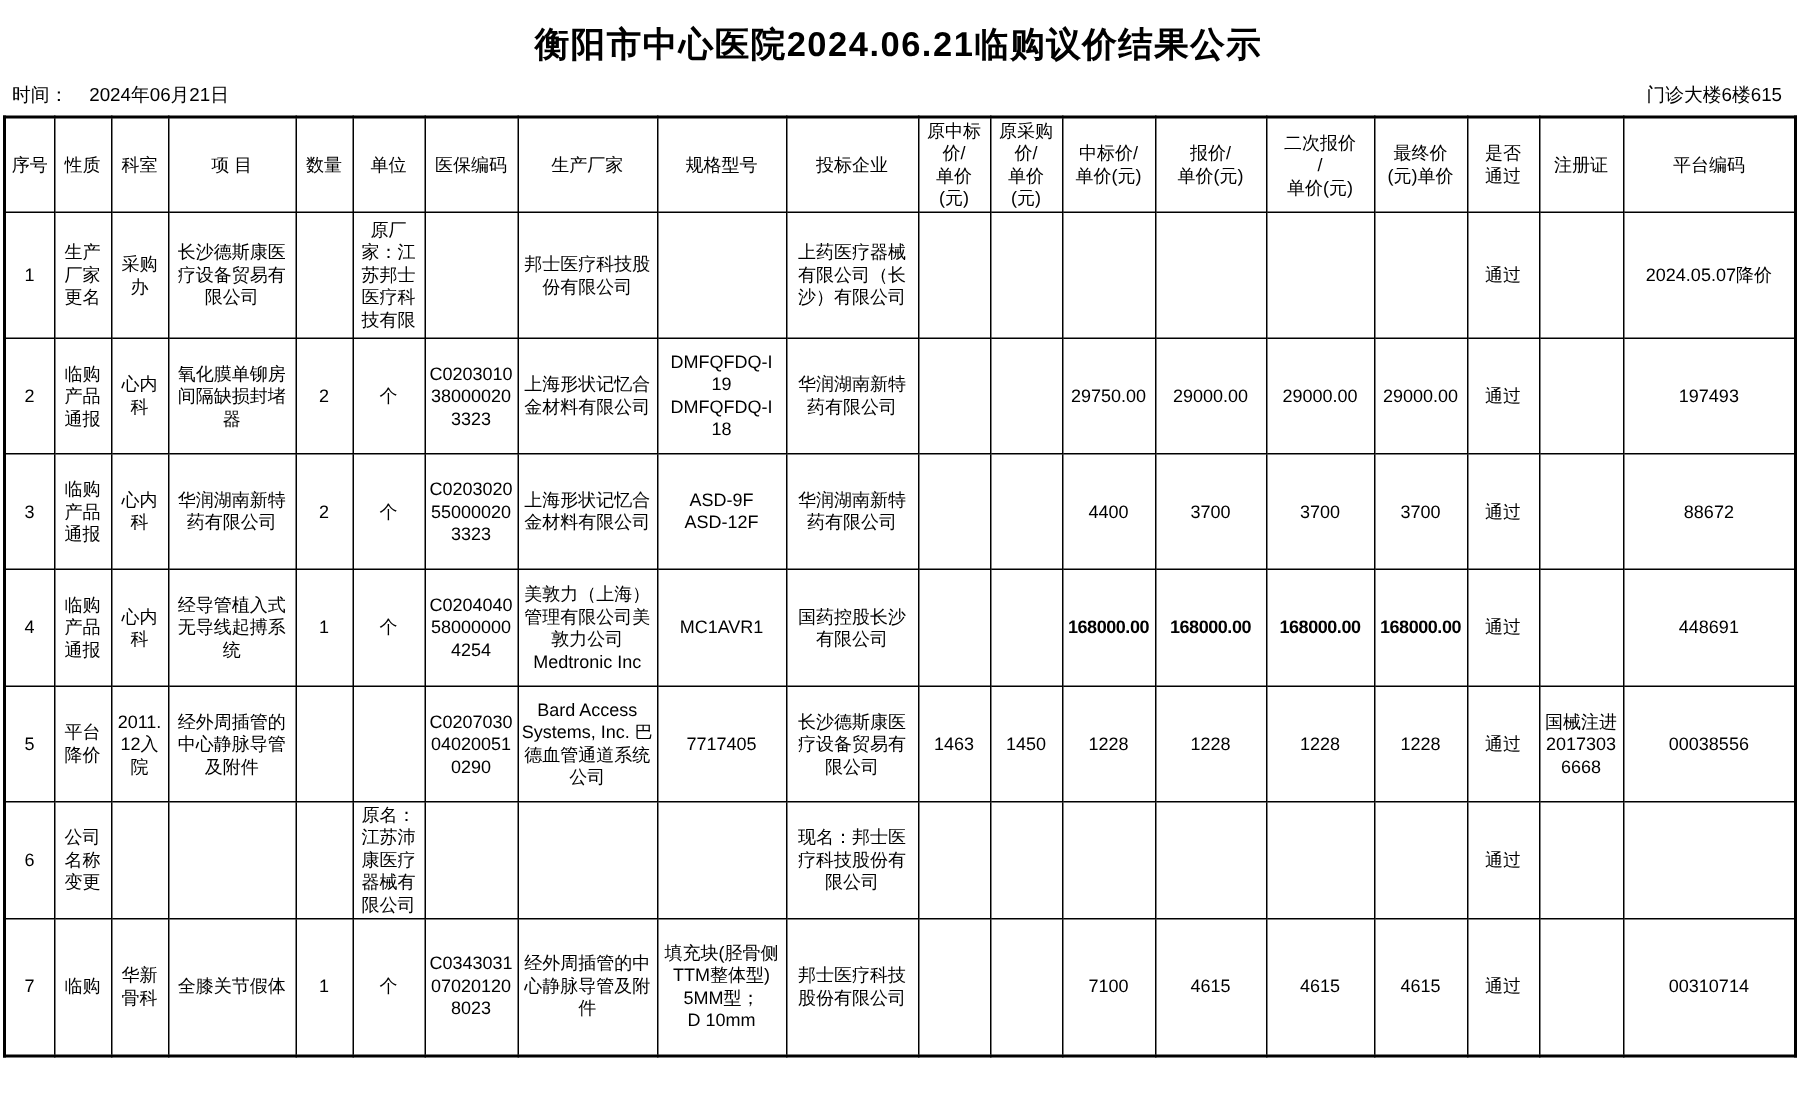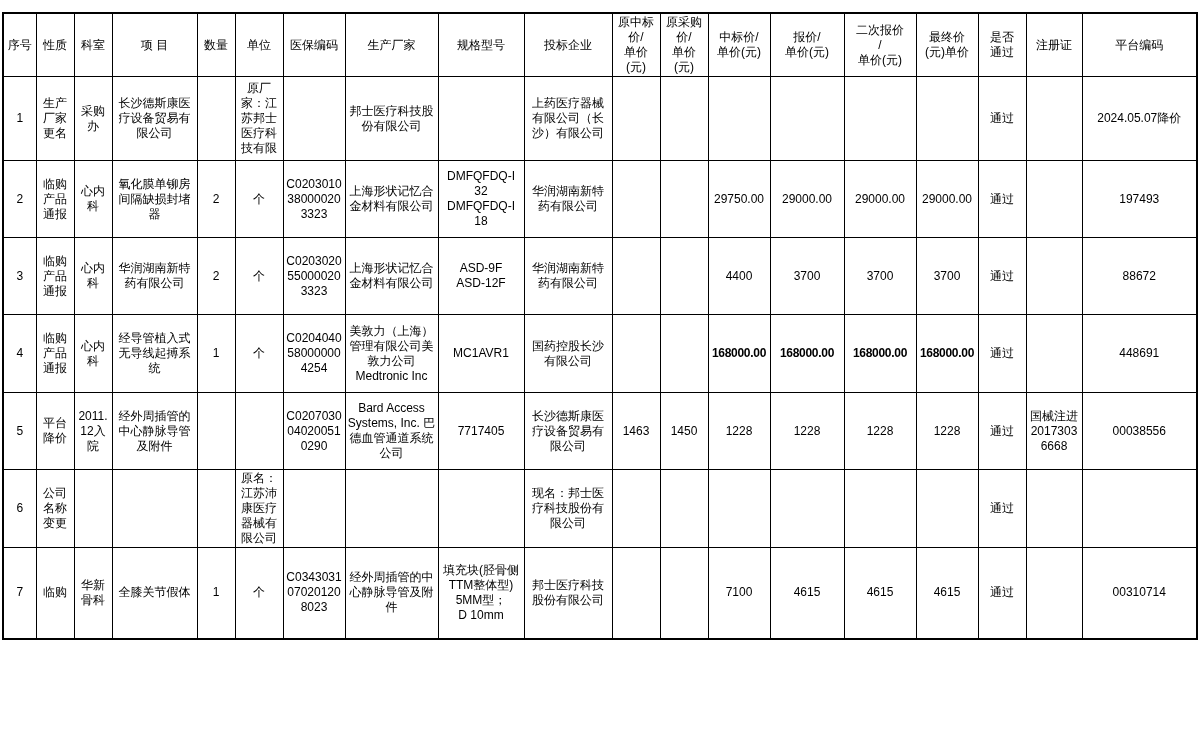--- a/index.html
+++ b/index.html
@@ -34,21 +34,28 @@
   }
   table.results th { font-weight:normal; }
   td.code { word-break:break-all; }
   td.boldnum { font-weight:bold; letter-spacing:-0.3px;margin-left:44px; }
 </style>
 </head>
 <body>
 
 <div class="page">
 
-
+  <div class="title">衡阳市中心医院2024.06.21临购议价结果公示</div>
+
+  <div class="meta">
+    <div>
+      <span class="date-label">时间：</span><span>2024年06月21日</span>
+    </div>
+    <div>门诊大楼6楼615</div>
+  </div>
 
   <table class="results">
     <colgroup id="cols">
         <col style="width: 33px;">
         <col style="width: 38px;">
         <col style="width: 38px;">
         <col style="width: 85px;">
         <col style="width: 38px;">
         <col style="width: 48px;">
         <col style="width: 62px;">
@@ -124,21 +131,21 @@
         </tr>
         <tr style="height: 77px;">
           <td>2</td>
           <td>临购产品通报</td>
           <td class="code">心内科</td>
           <td>氧化膜单铆房间隔缺损封堵器</td>
           <td>2</td>
           <td>个</td>
           <td class="code">C0203010380000203323</td>
           <td>上海形状记忆合金材料有限公司</td>
-          <td>DMFQFDQ-I 32
+          <td>DMFQFDQ-I 19
 DMFQFDQ-I 18</td>
           <td>华润湖南新特药有限公司</td>
           <td></td>
           <td></td>
           <td>29750.00</td>
           <td>29000.00</td>
           <td>29000.00</td>
           <td>29000.00</td>
           <td>通过</td>
           <td class="code"></td>

